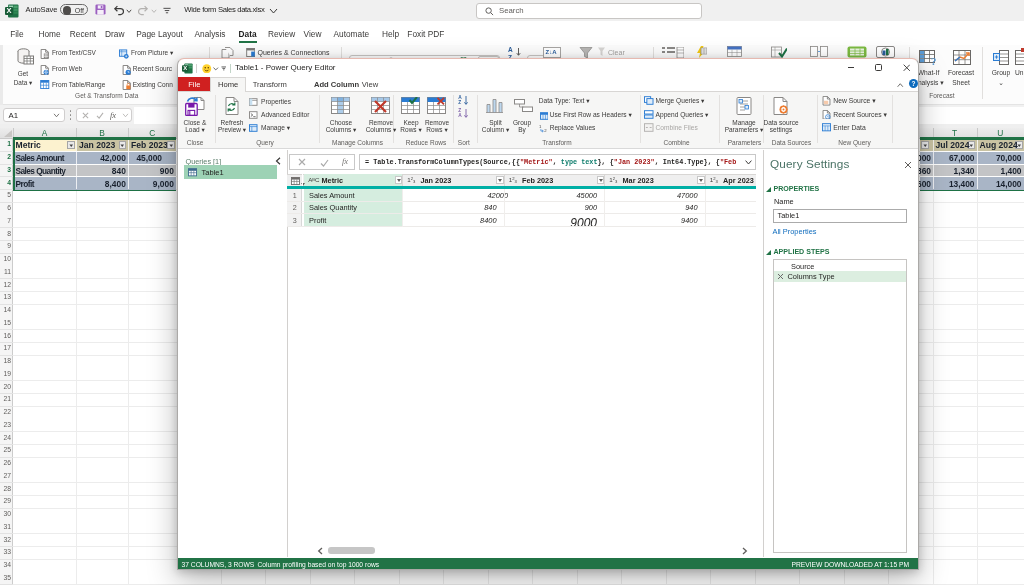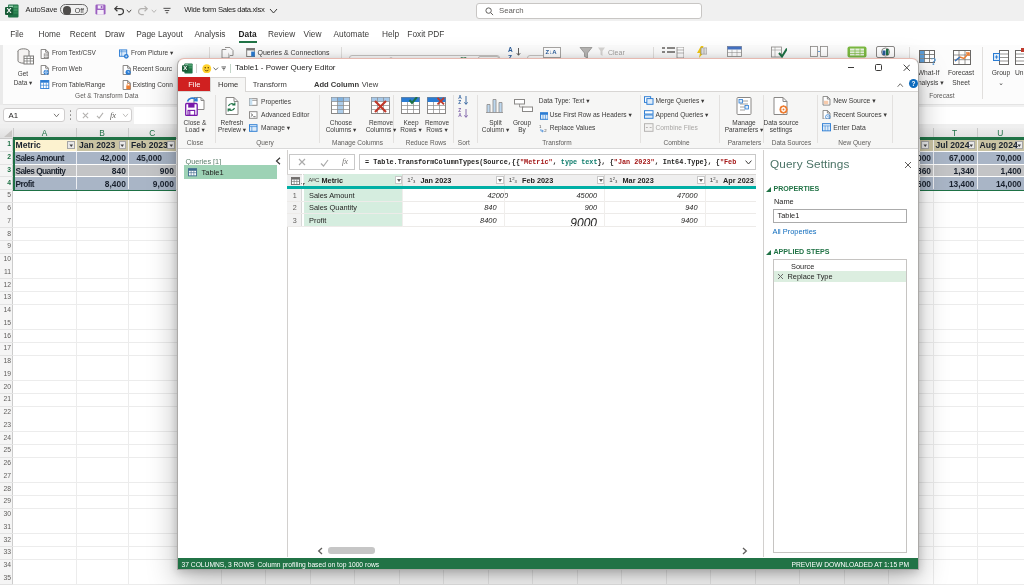--- a/index.html
+++ b/index.html
@@ -736,17 +736,17 @@
 <svg style="position:absolute;left:588px;top:191.5px;" width="5" height="5" viewBox="0 0 5 5">
       <path d="M5 0 L5 5 L0 5 z" fill="#217346"></path>
     </svg>
 <div style="position:absolute;left:596px;top:190.3px;font-size:7.1px;color:#217346;font-weight:700;white-space:nowrap;line-height:1;">APPLIED STEPS</div>
 <div style="position:absolute;left:595px;top:200px;width:134.5px;height:294.5px;background:#fff;border:1px solid #C6C4C2;"></div>
 <div style="position:absolute;left:613.5px;top:204.3px;font-size:7.4px;color:#252423;font-weight:400;white-space:nowrap;line-height:1;">Source</div>
 <div style="position:absolute;left:596px;top:212.3px;width:132.5px;height:11.2px;background:#DCEEE0;"></div>
 <svg style="position:absolute;left:599.5px;top:214.5px;" width="7" height="7" viewBox="0 0 7 7">
       <path d="M1 1 L6 6 M6 1 L1 6" stroke="#696969" stroke-width="1"></path>
     </svg>
-<div style="position:absolute;left:610px;top:214.8px;font-size:7.4px;color:#252423;font-weight:400;white-space:nowrap;line-height:1;">Replace Type</div>
+<div style="position:absolute;left:610px;top:214.8px;font-size:7.4px;color:#252423;font-weight:400;white-space:nowrap;line-height:1;">Columns Type</div>
 <div style="position:absolute;left:0px;top:499.8px;width:742.5px;height:12.2px;background:#217346;"></div>
 <div style="position:absolute;left:4px;top:503.2px;font-size:6.7px;color:#fff;font-weight:400;white-space:nowrap;line-height:1;">37 COLUMNS, 3 ROWS</div>
 <div style="position:absolute;left:80px;top:503.2px;font-size:6.7px;color:#fff;font-weight:400;white-space:nowrap;line-height:1;">Column profiling based on top 1000 rows</div>
 <div style="position:absolute;right:9px;top:503.2px;font-size:6.7px;color:#fff;line-height:1;white-space:nowrap;">PREVIEW DOWNLOADED AT 1:15 PM</div>
 </div>
 </body></html>

